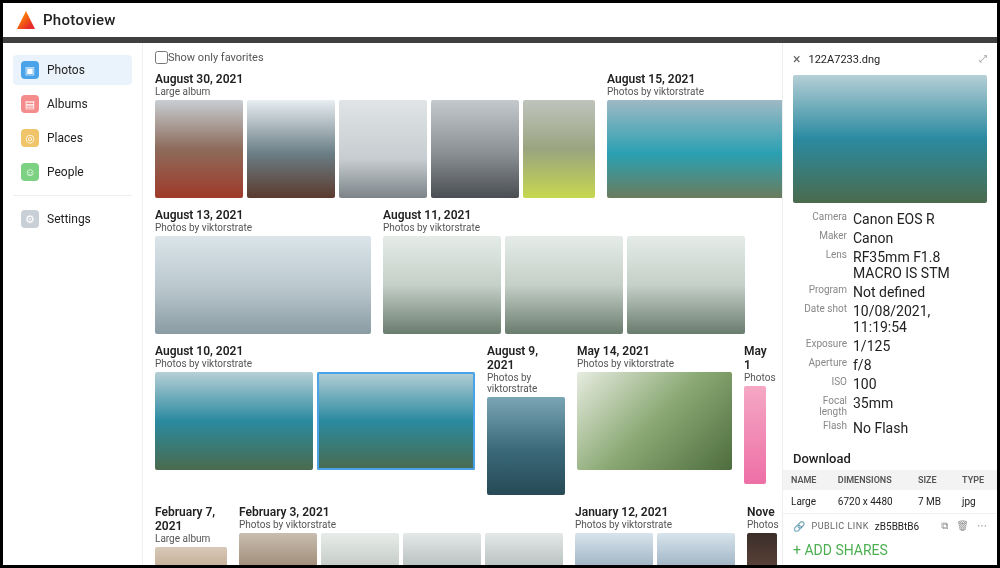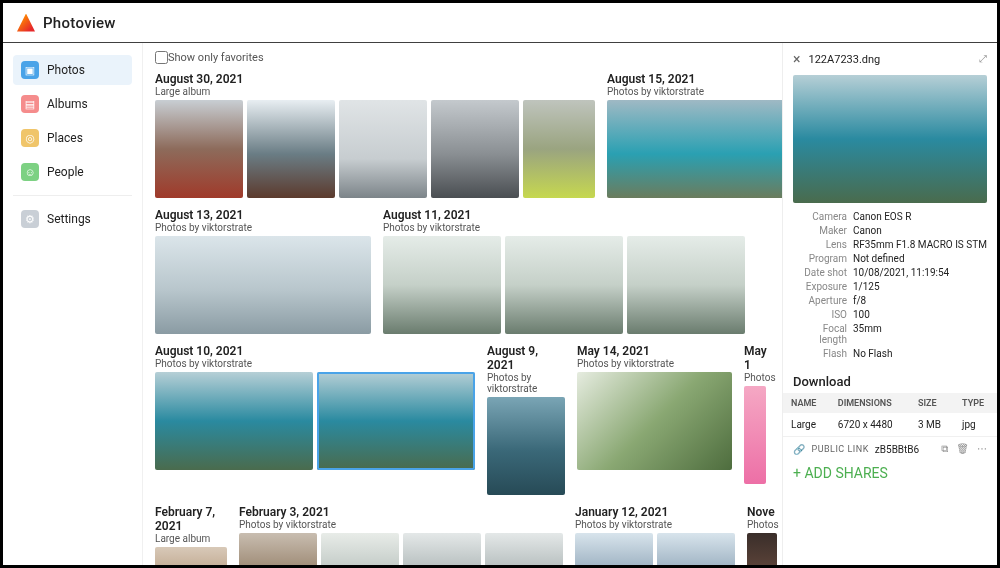--- a/index.html
+++ b/index.html
@@ -13,21 +13,21 @@
     border: 3px solid #000;
     overflow: hidden;
     position: relative;
   }
 
   
   .header {
     display: flex;
     align-items: center;
     padding: 10px 14px;
-    border-bottom: 1px solid #404040;
+    border-bottom: 6px solid #404040;
     height: 40px;
   }
   .logo {
     width: 18px; height: 18px;
     background: linear-gradient(135deg, #ff8c00 20%, #e6292a 80%);
     clip-path: polygon(50% 0%, 100% 100%, 0% 100%);
     margin-right: 8px;
   }
   .brand { font-size: 15px; font-weight: 500; letter-spacing: .3px; }
 
@@ -141,21 +141,21 @@
     gap: 8px;
   }
   .close-btn { cursor: pointer; color: #666; font-size: 14px; }
   .fullscreen-btn { margin-left: auto; cursor: pointer; color: #888; font-size: 10px; }
   .preview {
     margin: 0 10px; height: 128px; border-radius: 2px;
   }
   .meta { padding: 8px 10px; }
   .meta-row { display: flex; gap: 6px; margin-bottom: 3px; }
   .meta-label { width: 54px; text-align: right; color: #888; font-size: 10px; }
-  .meta-val { flex: 1; font-size: 10px; }
+  .meta-val { flex: 1; font-size: 14px; }
 
   .section-title { font-size: 13px; font-weight: 500; padding: 4px 10px; }
   .dl-table { width: calc(100% - 0px); font-size: 10px; border-collapse: collapse; }
   .dl-table th {
     background: #f3f3f3; text-align: left; padding: 5px 8px;
     font-weight: 600; font-size: 9px; text-transform: uppercase; color: #555;
   }
   .dl-table td { padding: 6px 8px; border-bottom: 1px solid #f0f0f0; }
 
   .share-row {
@@ -370,21 +370,21 @@
           <th>NAME</th>
           <th>DIMENSIONS</th>
           <th>SIZE</th>
           <th>TYPE</th>
         </tr>
       </thead>
       <tbody id="dl-mount">
           <tr>
             <td>Large</td>
             <td>6720 x 4480</td>
-            <td>3 MB</td>
+            <td>7 MB</td>
             <td>jpg</td>
           </tr>
         </tbody>
     </table>
 
     <div class="share-row">
       <span>🔗</span>
       <span class="share-label">PUBLIC LINK</span>
       <span>zB5BBtB6</span>
       <span class="share-actions">

